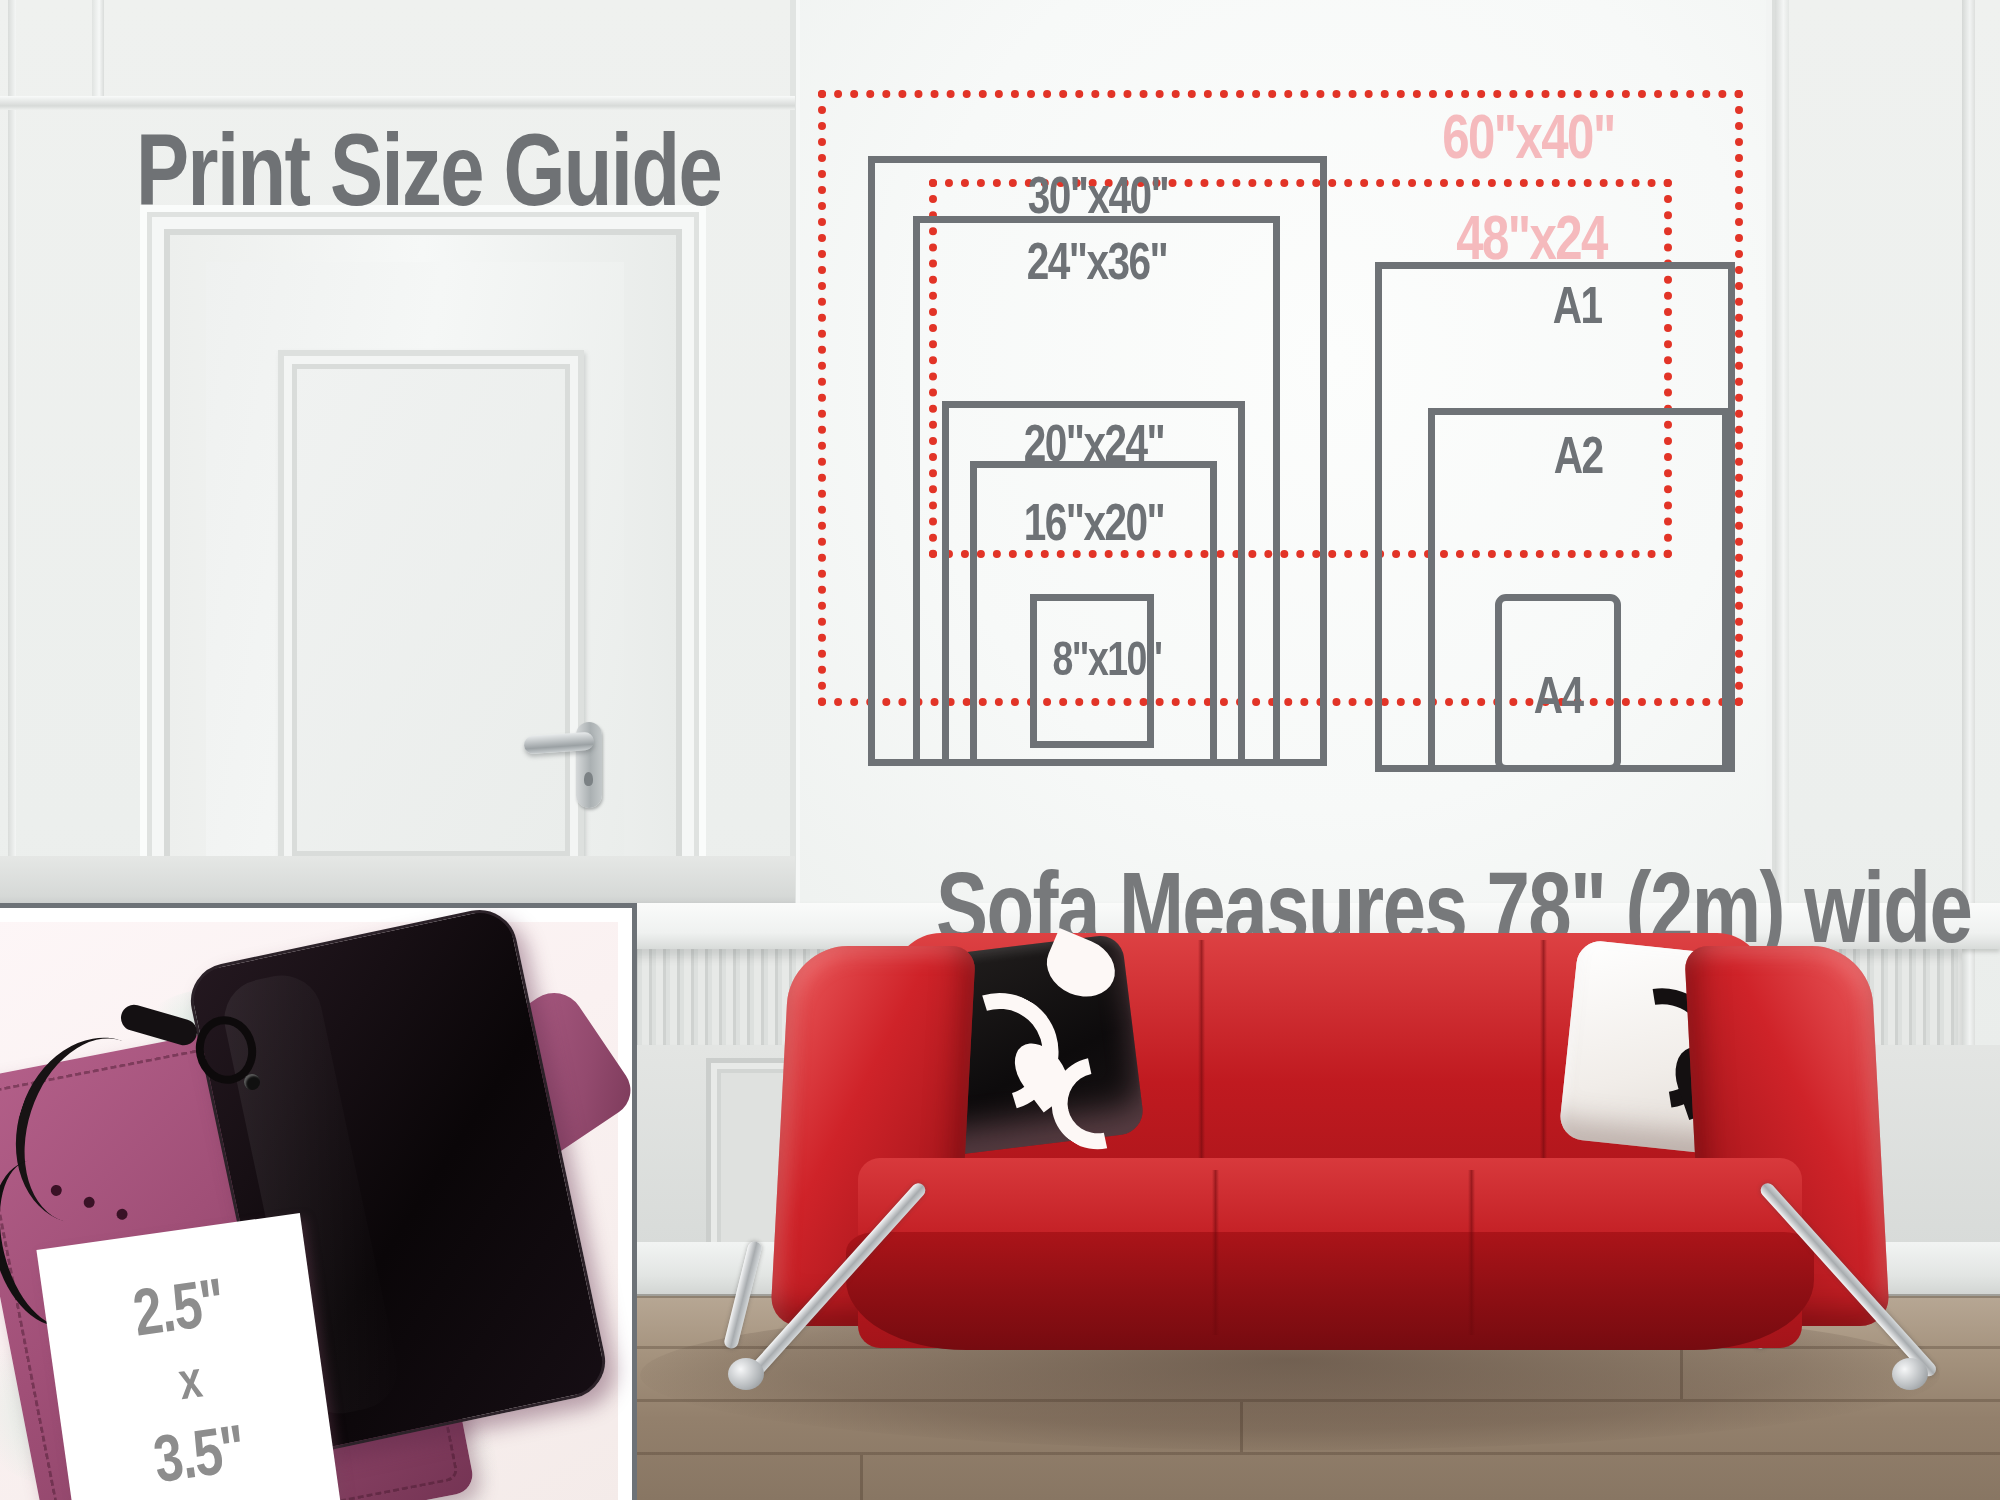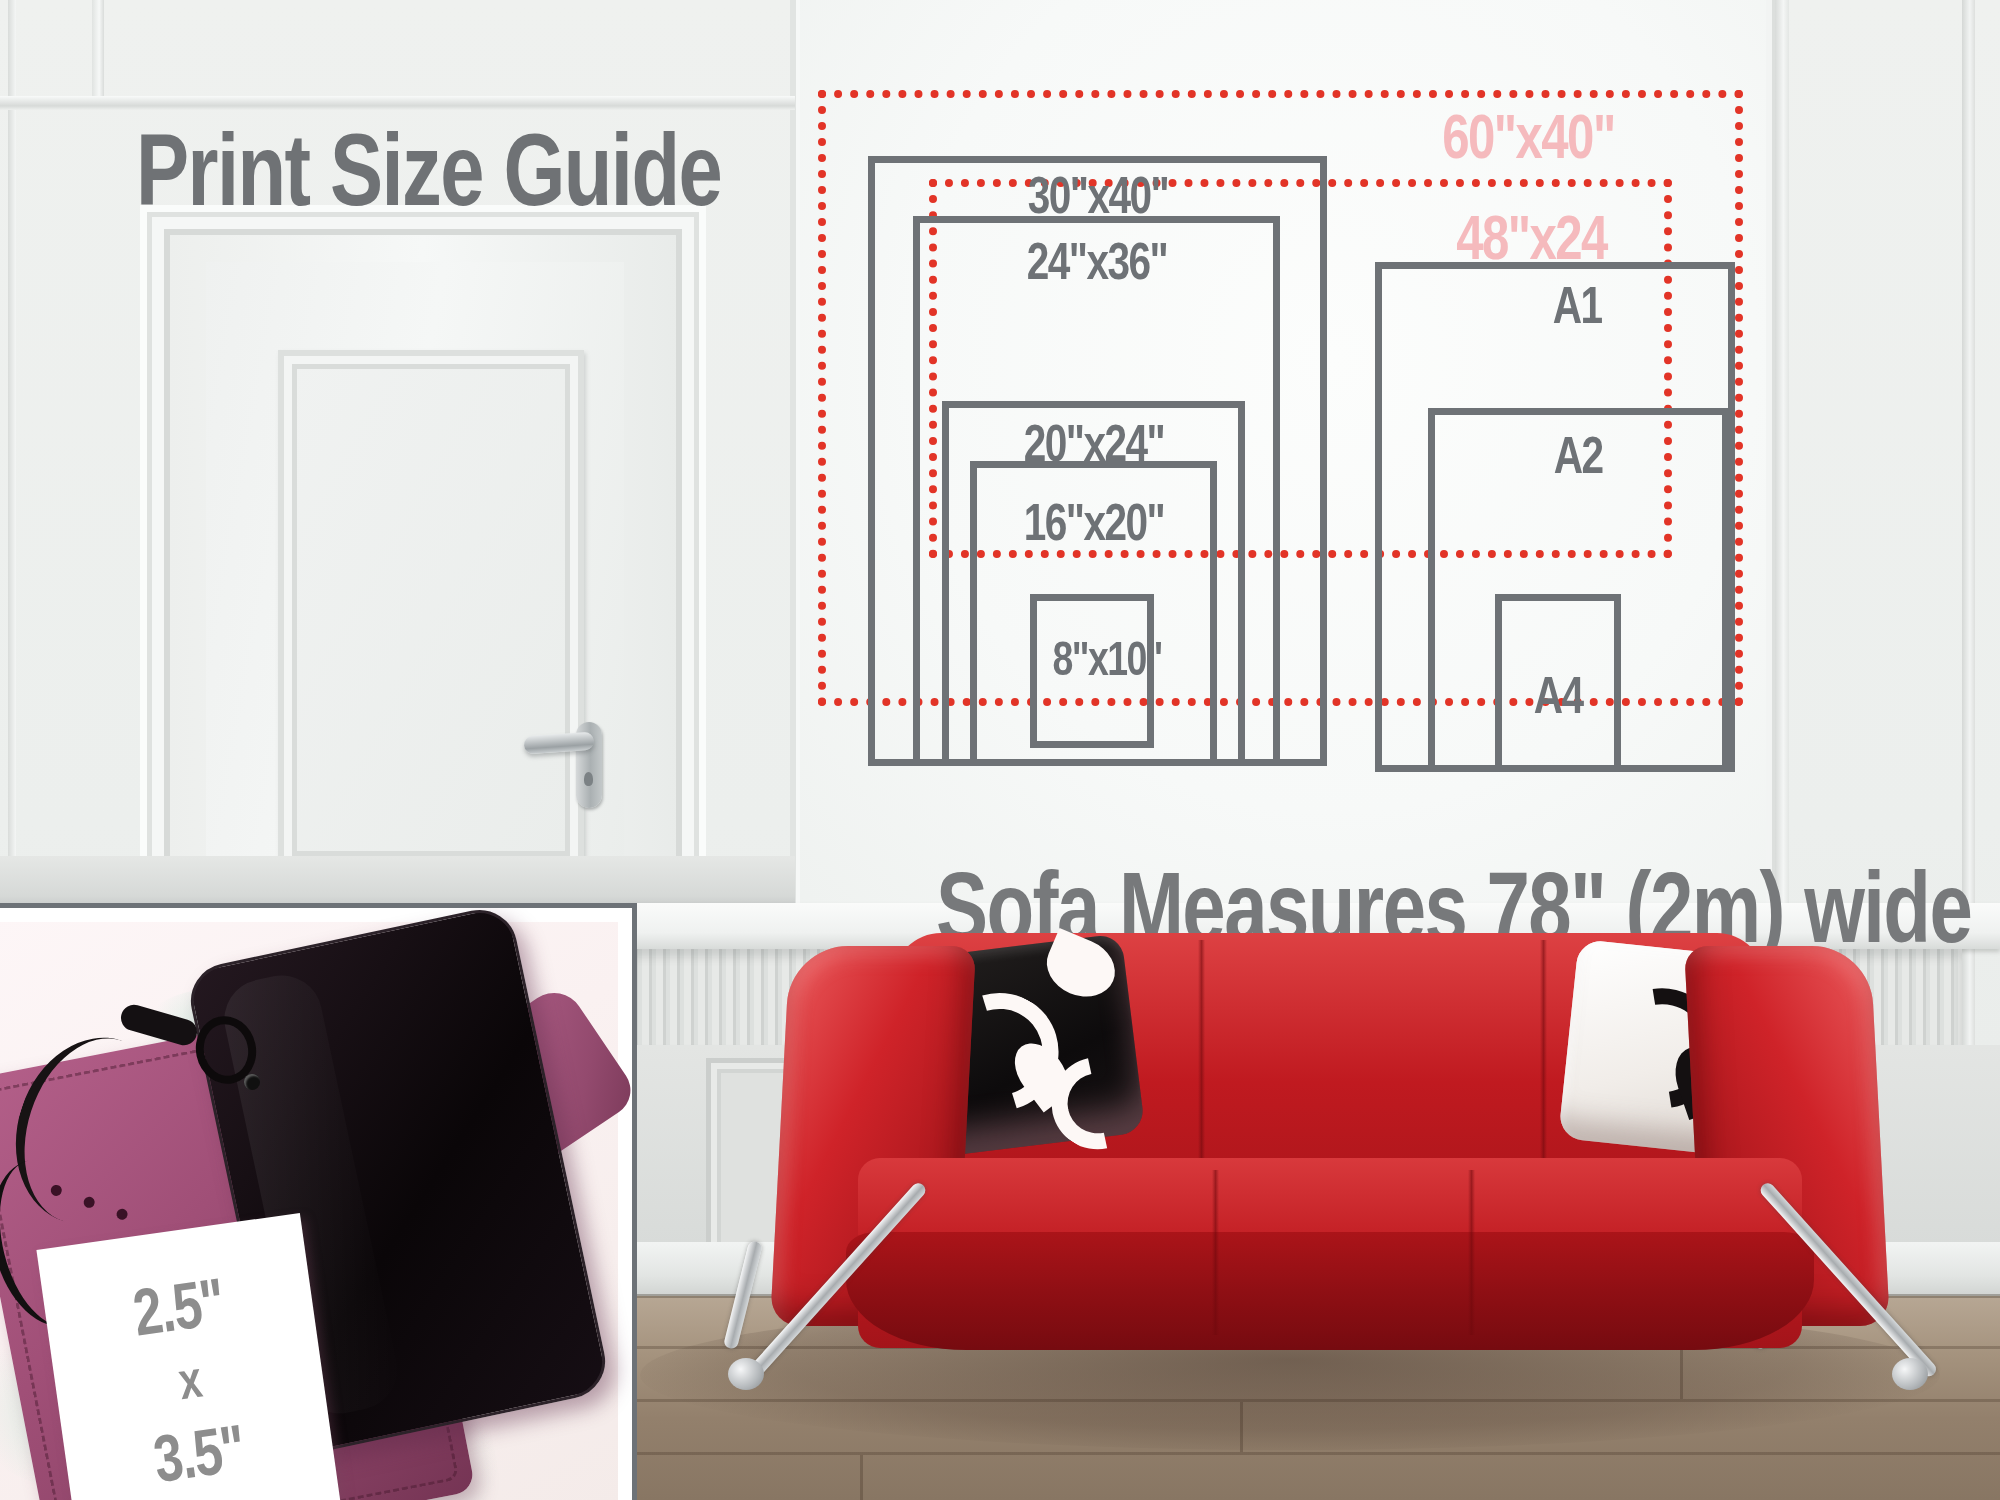--- a/index.html
+++ b/index.html
@@ -166,21 +166,21 @@
   <div class="abs szbox" style="left:1030px;top:594px;width:124px;height:154px;">
     <span class="lbl" style="top:30px;font-size:48px;"><span class="cnd">8"x10"</span></span>
   </div>
 
   <div class="abs szbox" style="left:1375px;top:262px;width:360px;height:510px;">
     <span class="lbl" style="top:6px;margin-left:44px;"><span class="cnd">A1</span></span>
   </div>
   <div class="abs szbox" style="left:1428px;top:408px;width:301px;height:364px;">
     <span class="lbl" style="top:10px;"><span class="cnd">A2</span></span>
   </div>
-  <div class="abs szbox" style="left:1495px;top:594px;width:126px;height:178px;">
+  <div class="abs szbox" style="left:1495px;top:594px;width:126px;height:178px;border-radius:11px;">
     <span class="lbl" style="top:64px;"><span class="cnd">A4</span></span>
   </div>
 
   <div class="abs caption">
     <span class="cnd">Sofa Measures 78" (2m) wide</span>
   </div>
 
   <div class="abs ni sofa-back"></div>
   <div class="abs ni sofa-seam" style="left:1198px;"></div>
   <div class="abs ni sofa-seam" style="left:1540px;"></div>

